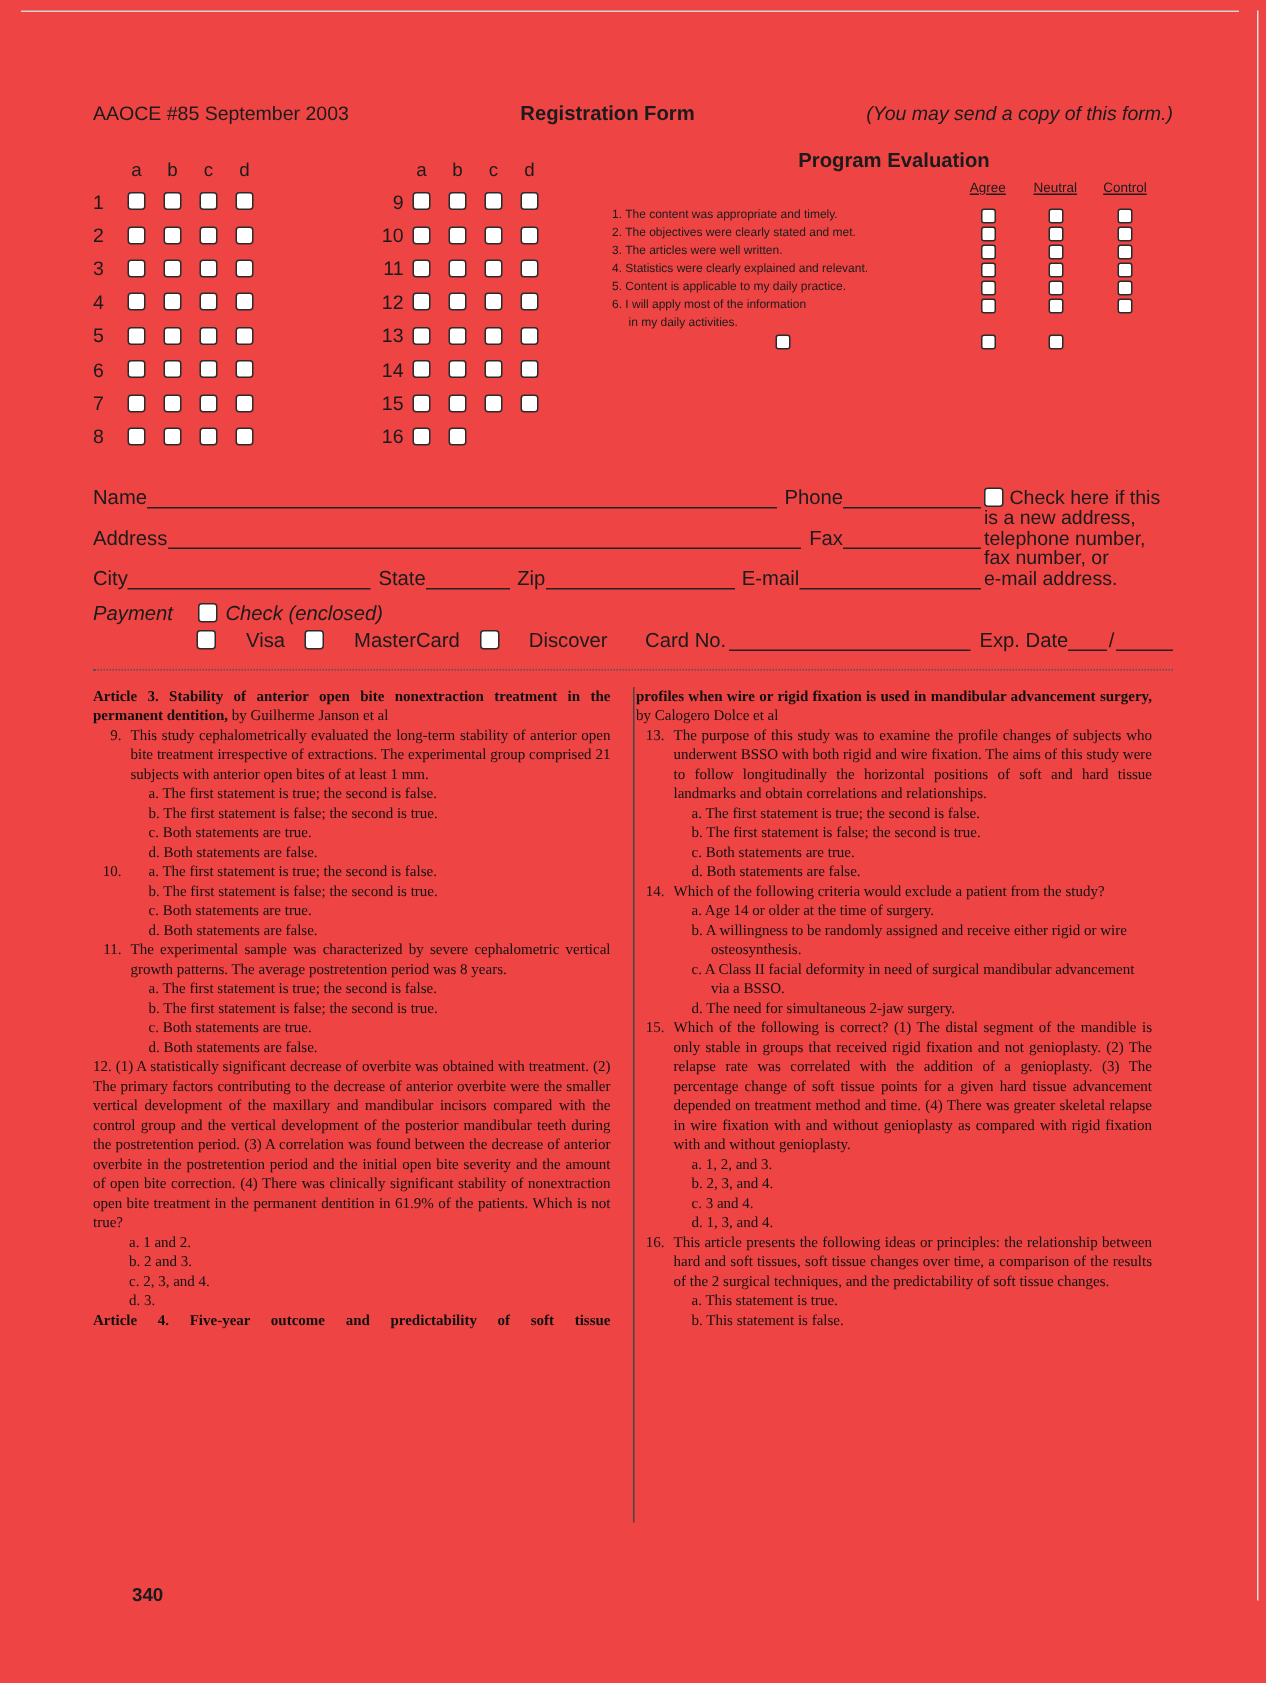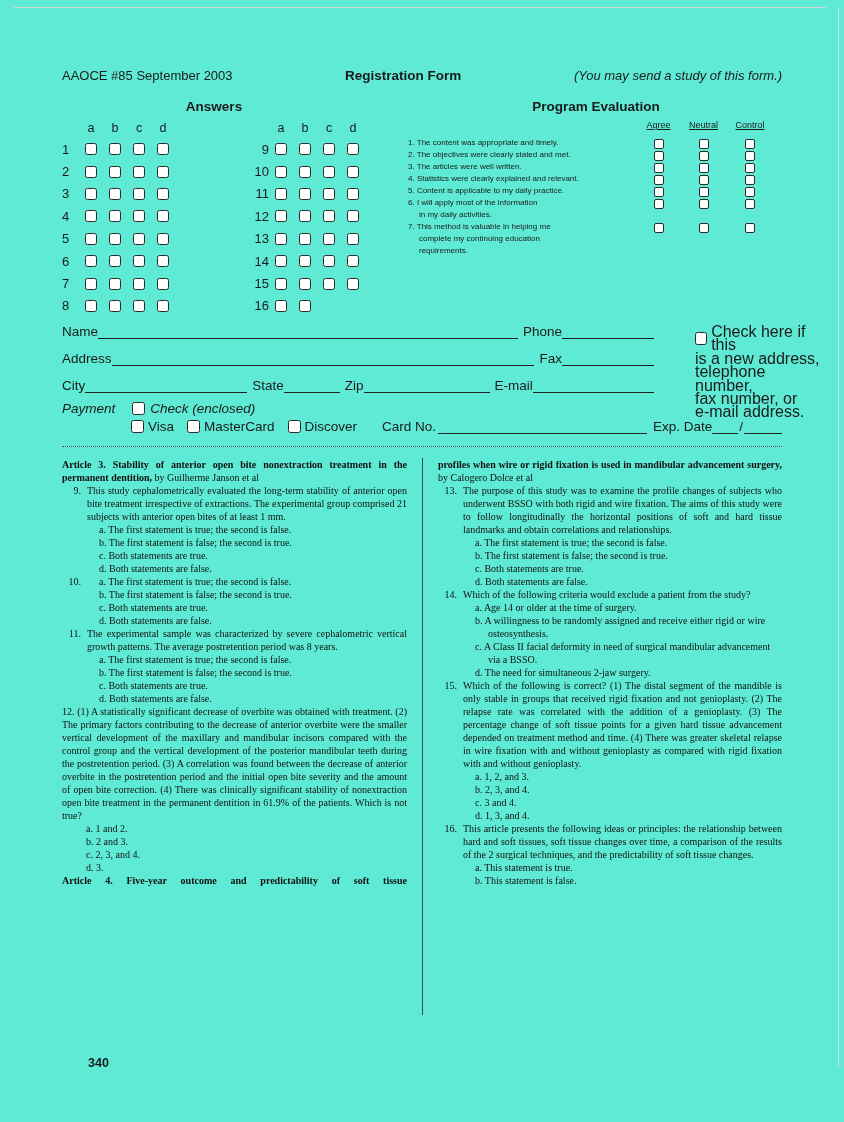--- a/index.html
+++ b/index.html
@@ -1,17 +1,17 @@
 <!DOCTYPE html>
 <html><head>
 <meta charset="utf-8">
 <style>
   html,body{margin:0;padding:0;}
   body{width:844px;height:1122px;background:#fff;}
-  .page{position:relative;width:844px;height:1122px;background:#5eead4;color:#1b1b1b;
+  .page{position:relative;width:844px;height:1122px;background:#ef4444;color:#1b1b1b;
         font-family:"Liberation Sans",sans-serif;overflow:hidden;}
   .scan-top{position:absolute;left:14px;top:7px;width:812px;height:1px;background:#d4d4d4;}
   .scan-right{position:absolute;right:5px;top:7px;width:1px;height:1060px;background:#dcdcdc;}
 
   
   .header-row{position:absolute;left:62px;top:68px;width:720px;display:flex;
               justify-content:space-between;align-items:baseline;font-size:13px;}
   .hdr-title{font-weight:bold;font-size:13.5px;}
   .hdr-note{font-style:italic;font-size:13px;}
 
@@ -40,45 +40,45 @@
   .ecb{width:8px;height:8px;border-radius:2px;border-width:1px;}
 
   
   .frow{position:absolute;display:flex;align-items:center;font-size:13.5px;line-height:1.05;}
   .row-name{left:62px;top:325px;width:592px;}
   .row-address{left:62px;top:352px;width:592px;}
   .row-city{left:62px;top:379px;width:592px;}
   .fill{border-bottom:1.2px solid #222;height:13px;}
   .fill-flex{flex:1;}
   .lbl2{margin-left:5px;}
-  .addr-note{position:absolute;left:695px;top:325px;width:130px;font-size:16px;line-height:13.4px;}
+  .addr-note{position:absolute;left:656px;top:325px;width:130px;font-size:13px;line-height:13.4px;}
   .note-line1{display:flex;align-items:center;}
   .note-line1 .cb{margin-right:4px;}
   .cb11{width:11px;height:11px;}
 
   .row-payment{position:absolute;left:62px;top:401px;display:flex;align-items:center;font-size:13.5px;font-style:italic;}
   .row-payment .cb{margin-left:17px;}
   .row-payment .optlbl{margin-left:5px;}
   .row-cards{position:absolute;left:131px;top:419px;width:651px;display:flex;align-items:flex-end;font-size:13.5px;}
   #card-options{display:flex;align-items:center;}
   .card-opt{display:flex;align-items:center;margin-right:13px;}
-  .card-opt .optlbl{margin-left:4px;}
+  .card-opt .optlbl{margin-left:20px;}
   .cardno-lbl{margin-left:12px;}
   .exp-lbl{margin-left:6px;}
   .exp-fill1{width:26px;}
   .exp-fill2{width:38px;}
   .slash{margin:0 1px;}
 
   .dotted{position:absolute;left:62px;top:446px;width:720px;border-top:1.6px dotted #555;}
 
   
   .articles{position:absolute;left:62px;top:458px;width:720px;display:flex;
             font-family:"Liberation Serif",serif;font-size:10px;line-height:13px;color:#111;}
   .art-col{width:345px;text-align:justify;}
-  .art-col-right{margin-left:31px;width:344px;}
+  .art-col-right{margin-left:17px;width:344px;}
   .divider{position:absolute;left:360px;top:0;width:1px;height:557px;background:#444;}
   .art-title{font-weight:bold;}
   .art-title .trest{font-weight:normal;}
   .art-title.stretch{text-align-last:justify;}
   .q{display:flex;}
   .qnum{flex:0 0 19px;text-align:right;}
   .qbody{flex:1;margin-left:6px;text-align:justify;}
   .opt{padding-left:25px;text-indent:-13px;text-align:left;}
   .opts-flush .opt{padding-left:37px;text-indent:-13px;}
 
@@ -88,25 +88,24 @@
 </head>
 <body>
 
 <div class="page">
   <div class="scan-top"></div>
   <div class="scan-right"></div>
 
   <div class="header-row">
     <span>AAOCE #85 September 2003</span>
     <span class="hdr-title">Registration Form</span>
-    <span class="hdr-note">(You may send a study of this form.)</span>
+    <span class="hdr-note">(You may send a copy of this form.)</span>
   </div>
 
   <div class="answers-section">
-    <div class="answers-heading">Answers</div>
     <div class="answers-grid" id="answers-grid">
         <div class="acol acol-0">
           <div class="arow letters-row">
             <span class="anum"></span>
             <span class="cbcell">a</span>
             <span class="cbcell">b</span>
             <span class="cbcell">c</span>
             <span class="cbcell">d</span>
           </div>
           <div class="arow">
@@ -431,21 +430,20 @@
             <span class="cb ecb"></span>
           </span>
           <span class="eval-cb-cell">
             <span class="cb ecb"></span>
           </span>
           <span class="eval-cb-cell">
             <span class="cb ecb"></span>
           </span>
         </div>
         <div class="eval-item">
-          <div class="eval-text">7. This method is valuable in helping me<br>complete my continuing education<br>requirements.</div>
           <span class="eval-cb-cell">
             <span class="cb ecb"></span>
           </span>
           <span class="eval-cb-cell">
             <span class="cb ecb"></span>
           </span>
           <span class="eval-cb-cell">
             <span class="cb ecb"></span>
           </span>
         </div>

